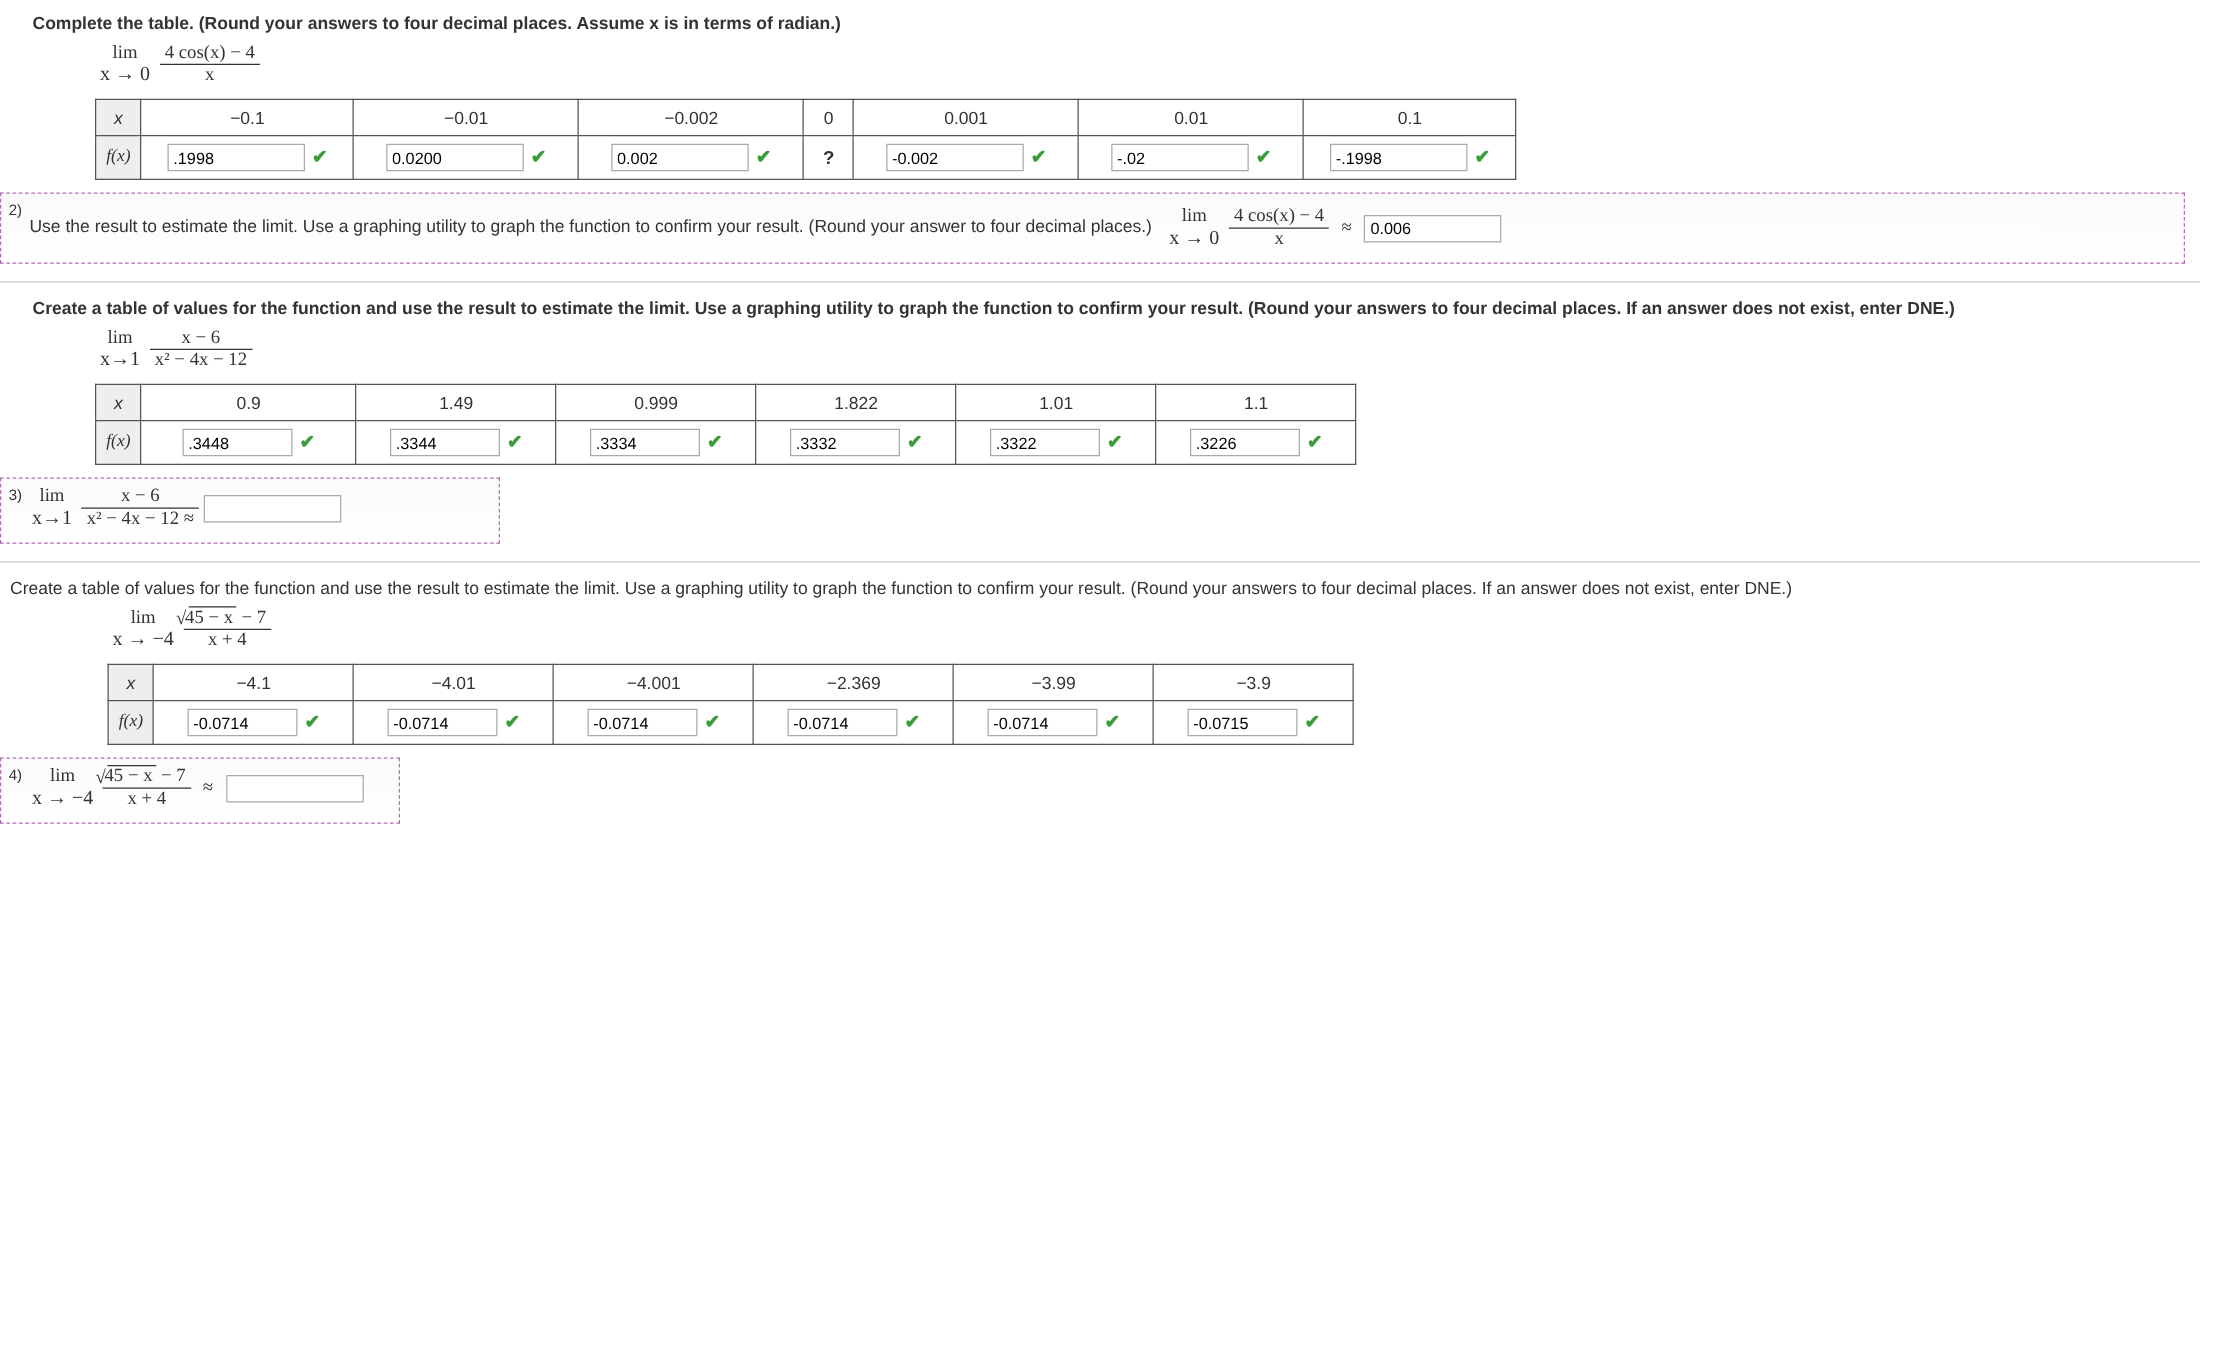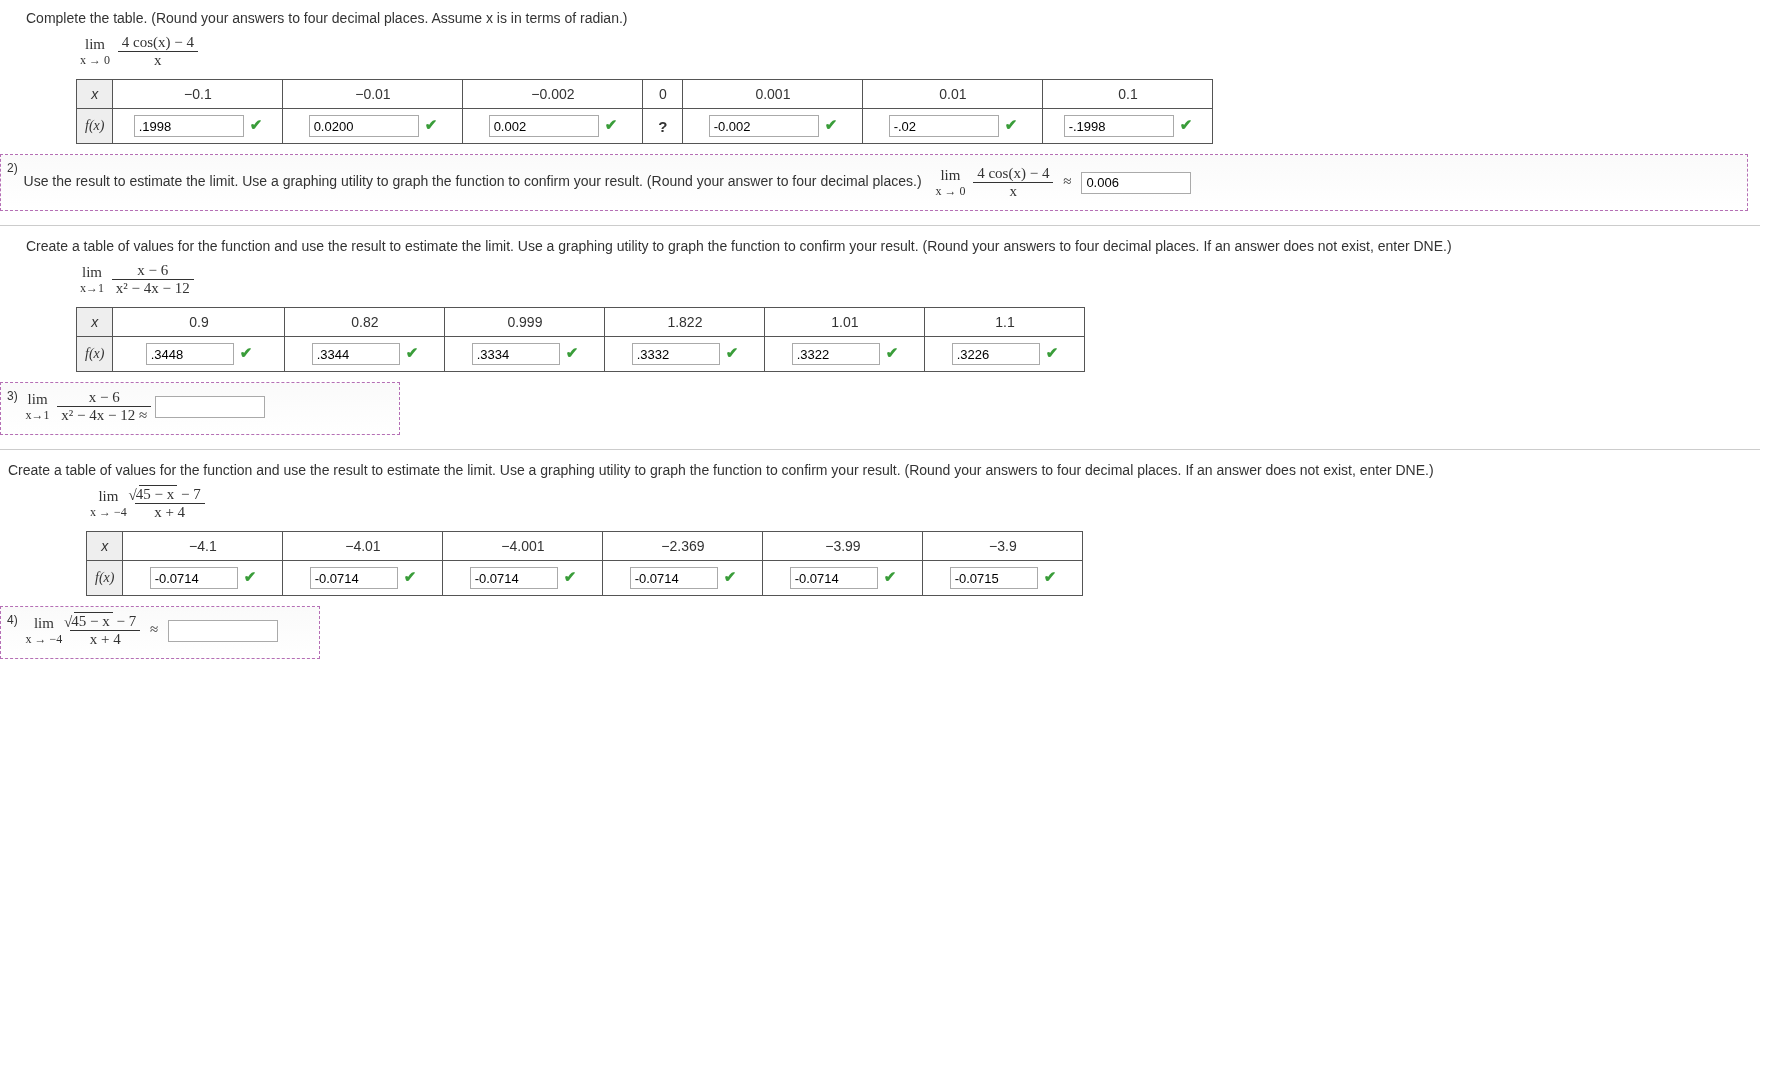--- a/index.html
+++ b/index.html
@@ -4,30 +4,30 @@
 <style>
   * { box-sizing: border-box; }
   body {
     font-family: Arial, Helvetica, sans-serif;
     font-size: 14px;
     color: #333;
     margin: 0;
     padding: 6px 20px 20px 0;
     background: #fff;
   }
-  .prompt { margin: 4px 0 8px 26px; }
+  .prompt { margin: 4px 0 8px 26px; font-weight: bold; }
   .prompt-inner { margin: 4px 0 8px 8px; }
   .formula {
     font-family: 'Times New Roman', serif;
     font-size: 15px;
     margin: 6px 0 10px 80px;
   }
   .formula .lim { display: inline-block; vertical-align: middle; }
   .formula .lim .top { display: block; text-align: center; }
-  .formula .lim .bot { display: block; font-size: 12px; text-align: center; }
+  .formula .lim .bot { display: block; font-size: 16px; text-align: center; }
   .formula .frac { display: inline-block; vertical-align: middle; text-align: center; margin-left: 4px;}
   .formula .frac .num { display: block; border-bottom: 1px solid #333; padding: 0 4px; }
   .formula .frac .den { display: block; padding: 0 4px; }
   .formula .approx { margin: 0 6px; }
   .sqrt { border-top: 1px solid #333; padding-right: 3px; }
   .sqrt::before { content: "√"; margin-left: -10px; margin-right: -1px; position: relative; top: 1px;}
 
   table.data {
     border-collapse: collapse;
     margin: 6px 0 10px 76px;
@@ -142,21 +142,21 @@
 <div class="prompt">Create a table of values for the function and use the result to estimate the limit. Use a graphing utility to graph the function to confirm your result. (Round your answers to four decimal places. If an answer does not exist, enter DNE.)</div>
 <div class="formula">
   <span class="lim"><span class="top">lim</span><span class="bot">x→1</span></span>
   <span class="frac"><span class="num">x − 6</span><span class="den">x² − 4x − 12</span></span>
 </div>
 <table class="data">
   <tbody>
       <tr>
     <td class="head">x</td>
     <td class="val" style="width:172px">0.9</td>
-    <td class="val" style="width:160px">0.82</td>
+    <td class="val" style="width:160px">1.49</td>
     <td class="val" style="width:160px">0.999</td>
     <td class="val" style="width:160px">1.822</td>
     <td class="val" style="width:160px">1.01</td>
     <td class="val" style="width:160px">1.1</td>
   </tr>
   <tr>
     <td class="head fx-header">f(x)</td>
     <td class="val"><input type="text" class="ans" value=".3448" style=""><span class="check">✔</span></td>
     <td class="val"><input type="text" class="ans" value=".3344" style=""><span class="check">✔</span></td>
     <td class="val"><input type="text" class="ans" value=".3334" style=""><span class="check">✔</span></td>

